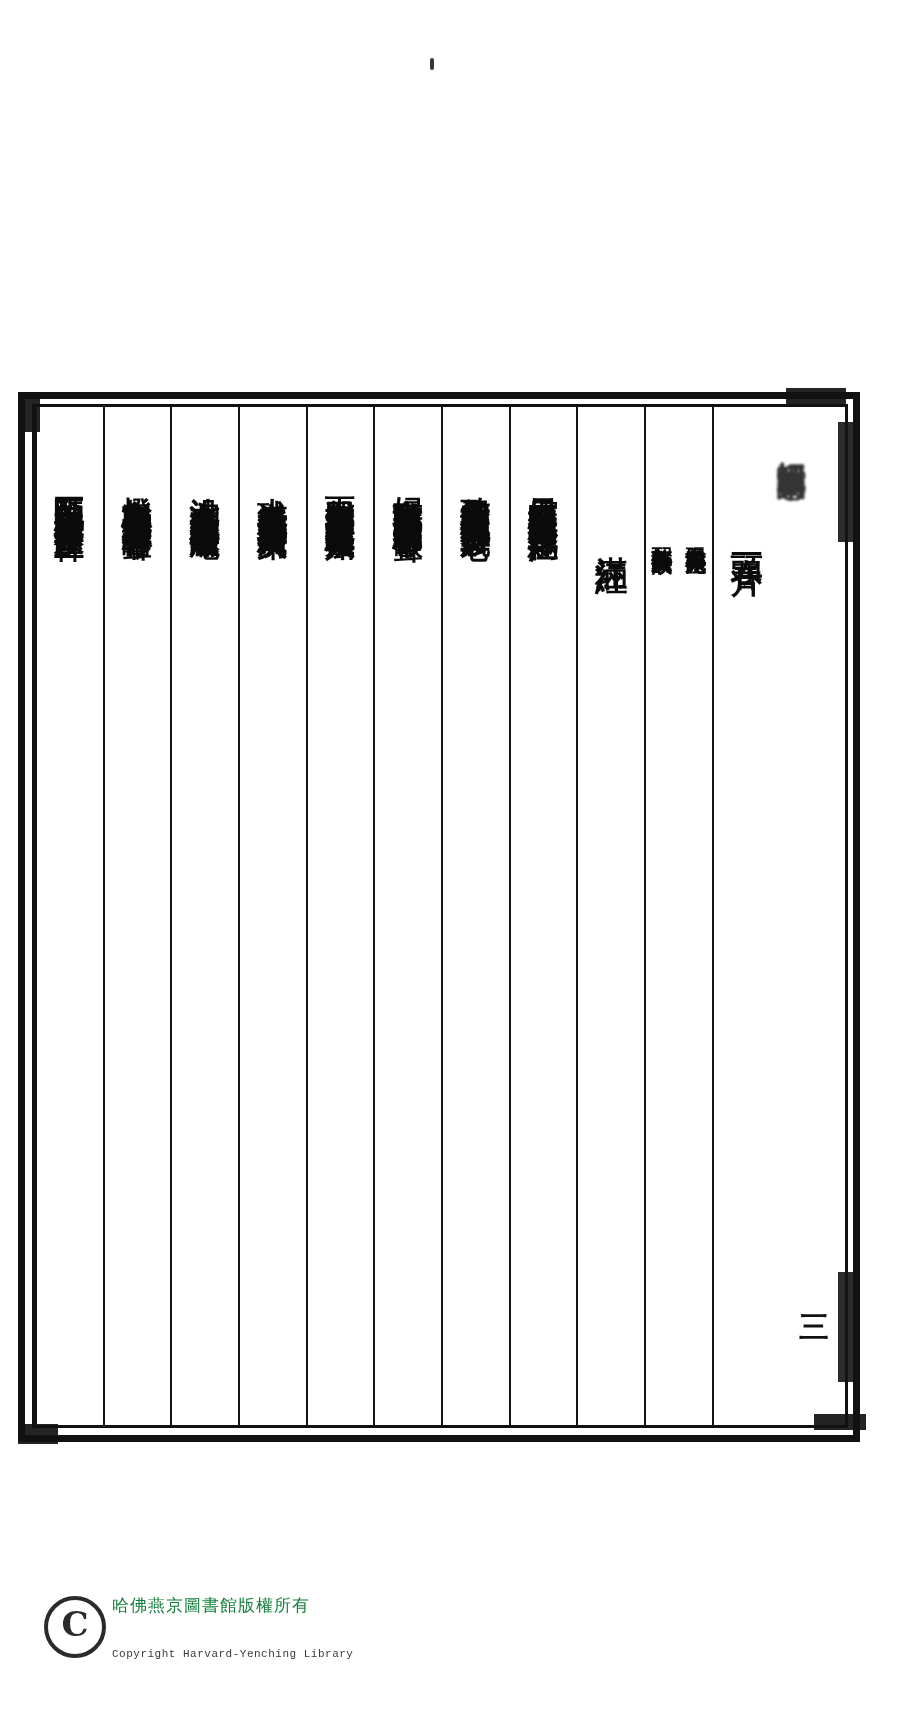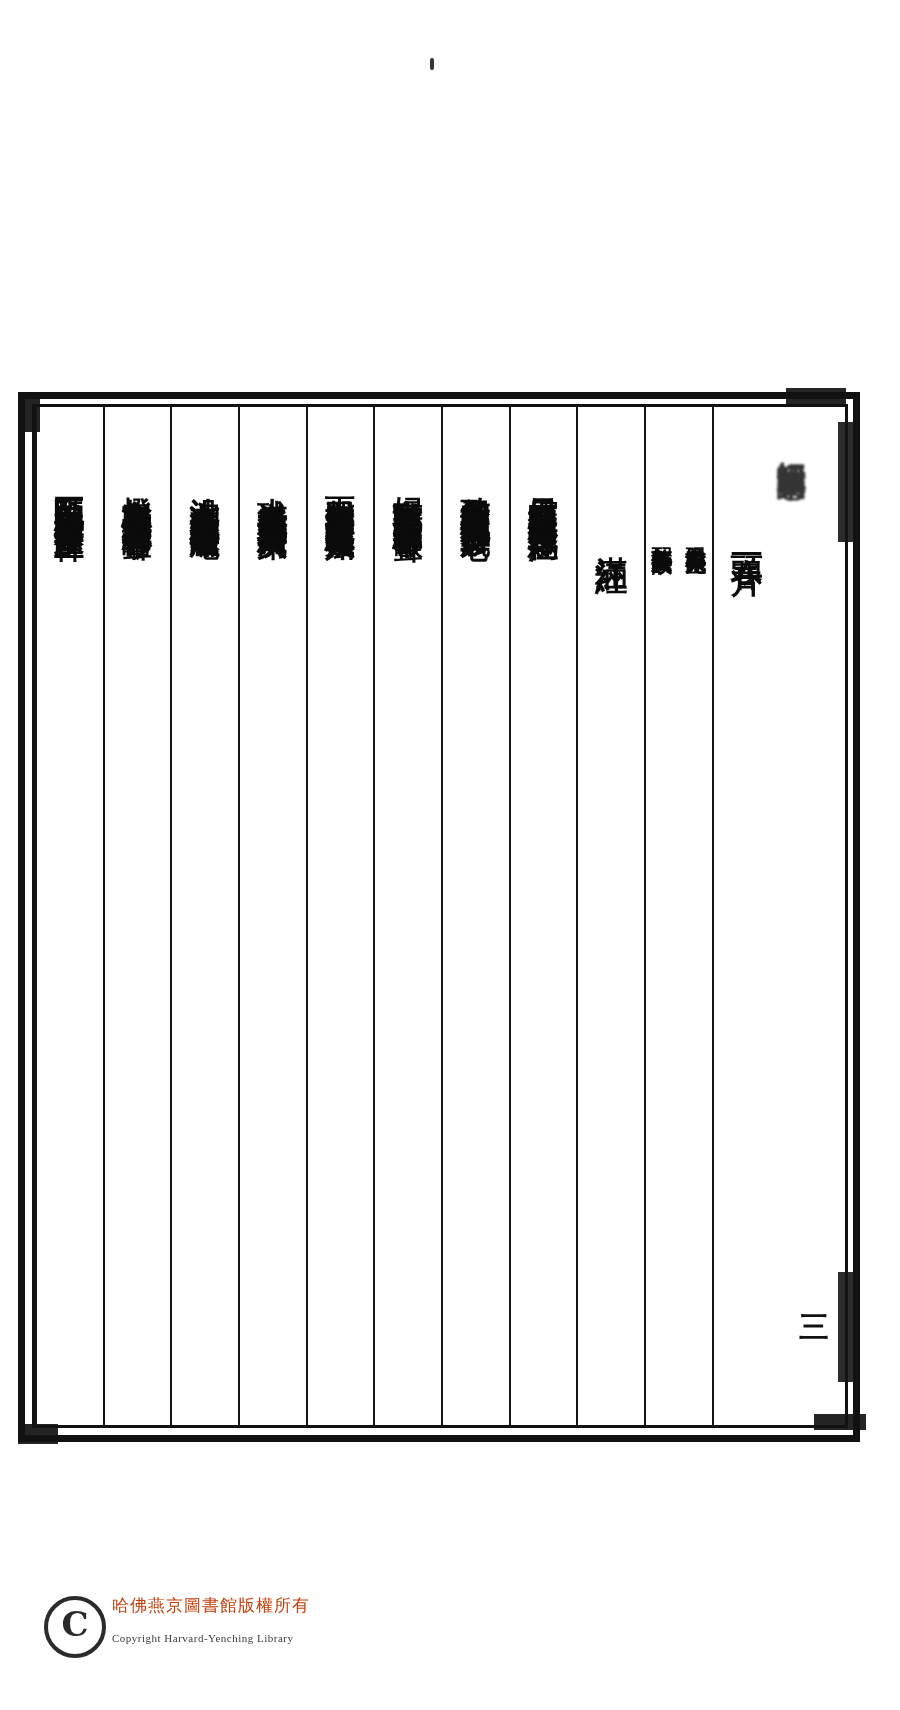--- a/index.html
+++ b/index.html
@@ -186,29 +186,29 @@
     line-height: 48px;
     text-align: center;
   }
   .stamp-cn {
     position: absolute;
     left: 68px;
     top: 6px;
     font-family: "DejaVu Serif", serif;
     font-size: 17px;
     letter-spacing: 1px;
-    color: #c2410c;
+    color: #15803d;
     filter: blur(.4px);
     white-space: nowrap;
   }
   .stamp-en {
     position: absolute;
     left: 68px;
-    top: 44px;
-    font-family: Liberation Serif, serif;
+    top: 60px;
+    font-family: Liberation Mono, monospace;
     font-size: 11px;
     letter-spacing: .5px;
     color: #3a3a3a;
     white-space: nowrap;
   }
 </style>
 </head>
 <body>
 
 <div class="speck" style="left:430px; top:58px;"></div>

